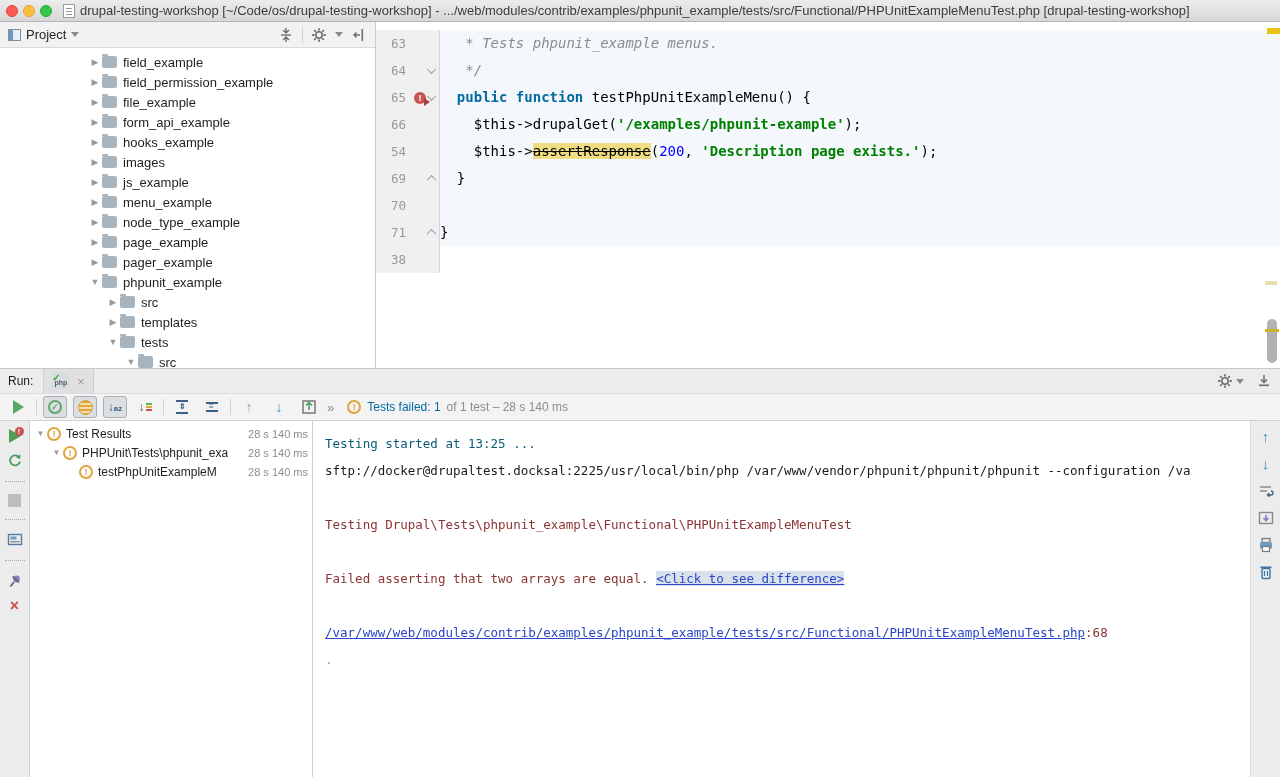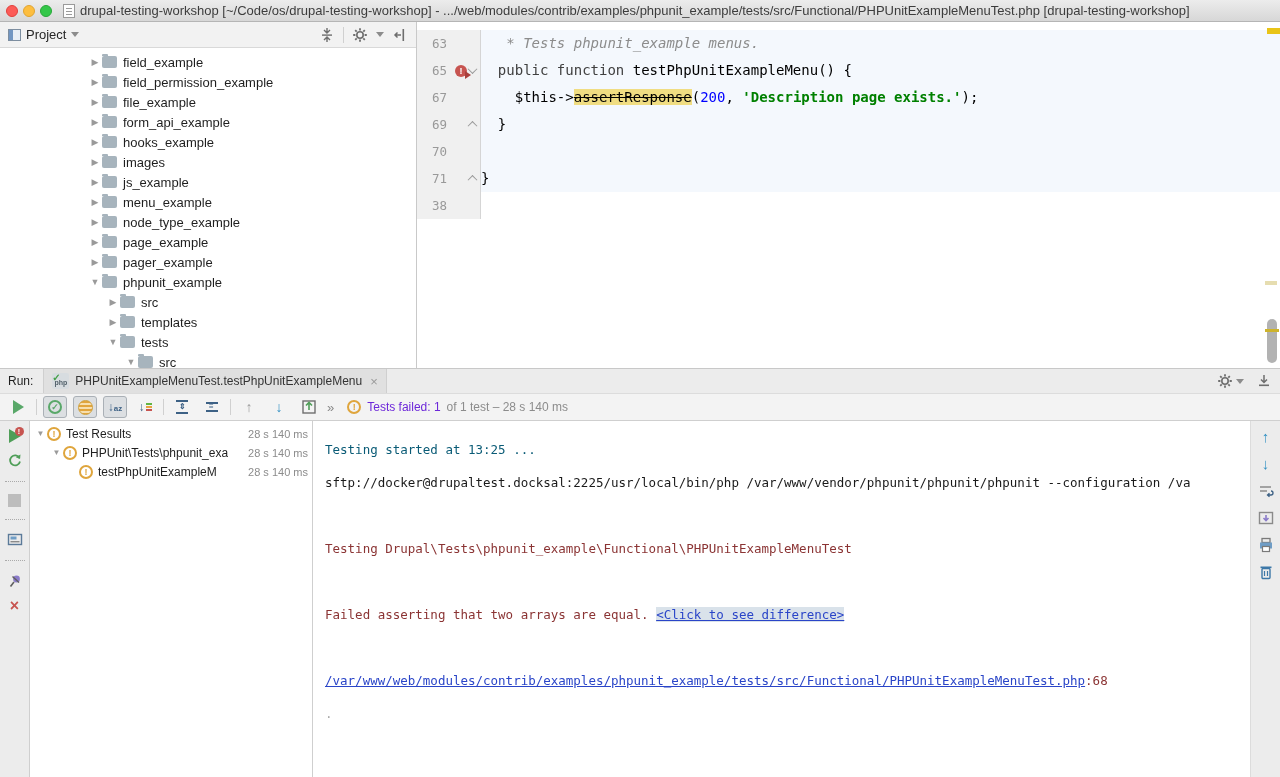--- a/index.html
+++ b/index.html
@@ -14,21 +14,21 @@
   .tl.r { background:#fc5b57; border:1px solid #e2403c; }
   .tl.y { background:#fdbe3f; border:1px solid #e0a431; }
   .tl.g { background:#34c749; border:1px solid #27a838; }
   .docico { width:12px; height:14px; background:#fdfdfd; border:1px solid #9a9a9a; margin-left:6px; position:relative; }
   .docico:before { content:""; position:absolute; left:2px; top:3px; width:6px; height:1px; background:#9a9a9a;
     box-shadow:0 3px 0 #9a9a9a, 0 6px 0 #9a9a9a; }
   .wtitle { font-size:13px; color:#3c3c3c; white-space:nowrap; overflow:hidden; }
 
   
   .workspace { height:346px; display:flex; }
-  .project { width:417px; border-right:1px solid #c9c9c9; display:flex; flex-direction:column; background:#fff; }
+  .project { width:376px; border-right:1px solid #c9c9c9; display:flex; flex-direction:column; background:#fff; }
   .p-head { height:26px; background:#f2f2f2; border-bottom:1px solid #d9d9d9; display:flex; align-items:center;
     padding:0 8px; font-size:13px; color:#262626; gap:5px; }
   .p-winico { width:13px; height:12px; border:1px solid #7d8ea0; background:#e8eef5; position:relative; }
   .p-winico:before { content:""; position:absolute; left:0; top:0; width:4px; height:10px; background:#7296c2; }
   .caret-dn { width:0; height:0; border-left:4px solid transparent; border-right:4px solid transparent; border-top:5px solid #8c8c8c; }
   .ph-icons { margin-left:auto; display:flex; align-items:center; gap:8px; }
   .vdiv { width:1px; height:16px; background:#d0d0d0; }
   .tree { flex:1; overflow:hidden; padding-top:4px; }
   .trow { height:20px; display:flex; align-items:center; font-size:13px; color:#1f1f1f; white-space:nowrap; }
   .tarr { width:14px; font-size:9px; color:#9a9a9a; text-align:center; flex:none; }
@@ -38,21 +38,21 @@
   .editor { flex:1; position:relative; background:#fff; font-size:14px; padding-top:8px; }
   .erow { display:flex; height:27px; line-height:27px; }
   .gut { width:64px; flex:none; background:#f0f0f0; border-right:1px solid #d5d5d5; display:flex; align-items:center; }
   .lnum { width:30px; text-align:right; color:#999; font-size:12.5px; font-family:"DejaVu Sans Mono", monospace; flex:none; }
   .gicons { flex:1; display:flex; align-items:center; justify-content:flex-end; padding-right:4px; gap:2px; position:relative; }
   .code { flex:1; white-space:pre; font-family:"DejaVu Sans Mono", monospace; color:#000; overflow:hidden; }
   .erow.bgblue .code { background:#f4f8fd; }
   .erow.hl { background:#fdf6dd; }
   .erow.hl .gut { background:#fbf2cd; }
   .tok-comment { color:#8c8c8c; font-style:italic; }
-  .tok-keyword { color:#404040; font-weight:normal; }
+  .tok-keyword { color:#0369a1; font-weight:bold; }
   .tok-string { color:#008000; font-weight:bold; }
   .tok-number { color:#0000ff; }
   .tok-deprecated { background:#f0dd82; text-decoration:line-through; }
   .foldchev { width:7px; height:7px; border-right:1.5px solid #9a9a9a; border-bottom:1.5px solid #9a9a9a; display:inline-block; }
   .foldchev.down { transform:rotate(45deg) translate(-1px,-1px); }
   .foldchev.up { transform:rotate(-135deg) translate(-1px,-1px); }
   .failmark { width:12px; height:12px; border-radius:50%; background:#c75450; color:#fff; font-size:9px; font-weight:bold;
     text-align:center; line-height:12px; position:relative; flex:none; }
   .failmark:after { content:""; position:absolute; right:-4px; bottom:-2px; width:0; height:0;
     border-left:6px solid #a93f3c; border-top:4px solid transparent; border-bottom:4px solid transparent; }
@@ -85,41 +85,41 @@
   .sortbars { display:inline-flex; flex-direction:column; gap:1px; margin-left:1px; }
   .sortbars i { width:6px; height:2px; display:block; }
   .arrico { font-size:14px; font-weight:bold; }
   .expico { position:relative; width:12px; height:14px; }
   .expico:before, .expico:after { content:""; position:absolute; left:0; width:12px; height:2px; background:#3d6185; }
   .expico:before { top:0; } .expico:after { bottom:0; }
   .expico .mid { position:absolute; top:3px; left:3px; font-size:8px; color:#3d6185; font-weight:bold; line-height:8px; }
   .chevs { color:#888; font-size:13px; letter-spacing:-1px; }
   .warncirc { width:14px; height:14px; border:2px solid #dfa53c; border-radius:50%; color:#dfa53c; font-size:9px;
     font-weight:bold; text-align:center; line-height:10px; flex:none; }
-  .failtxt { color:#6d28d9;text-align:right; }
+  .failtxt { color:#0369a1;text-align:right; }
   .resttxt { color:#8c8c8c; }
 
   .rbody { flex:1; display:flex; min-height:0; }
   .lstrip { width:30px; background:#ececec; border-right:1px solid #cfcfcf; display:flex; flex-direction:column;
     align-items:center; padding-top:8px; gap:10px; }
   .dotsep { width:20px; border-top:1px dotted #aaa; margin:2px 0; }
   .rerunfail { width:0; height:0; border-left:12px solid #4f9e58; border-top:7px solid transparent; border-bottom:7px solid transparent; position:relative; }
   .rerunfail i { position:absolute; left:-6px; top:-9px; width:9px; height:9px; background:#c75450; border-radius:50%;
     color:#fff; font-size:7px; font-weight:bold; font-style:normal; text-align:center; line-height:9px; }
   .stopsq { width:13px; height:13px; background:#bdbdbd; }
   .closex { color:#c75450; font-size:16px; font-weight:bold; line-height:14px; }
 
   .ttree { width:283px; border-right:1px solid #cfcfcf; background:#fff; padding-top:3px; font-size:12px; overflow:hidden; }
   .ttrow { height:19px; display:flex; align-items:center; white-space:nowrap; color:#1f1f1f; padding-right:4px; }
   .ttrow .tarr { width:13px; font-size:8px; }
   .ttime { margin-left:auto; color:#8c8c8c; font-size:11px; flex:none; padding-left:4px; }
   .ttlabel { overflow:hidden; text-overflow:clip; }
 
   .console { flex:1; background:#fff; padding:9px 0 0 12px; font-size:12.5px; line-height:27px; overflow:hidden; }
-  .cline { white-space:pre; height:27px; overflow:hidden;margin-top:6px; }
+  .cline { white-space:pre; height:27px; overflow:hidden; }
   .c-sys { color:#0a5b76; }
   .c-out { color:#1a1a1a; }
   .c-err { color:#8b3434; }
   .c-link { color:#2a45c8; text-decoration:underline; }
   .c-linkhl { color:#2a45c8; text-decoration:underline; background:#d9e2ea; }
   .c-dim { color:#aaa; }
 
   .rstrip { width:30px; background:#ececec; border-left:1px solid #dcdcdc; display:flex; flex-direction:column;
     align-items:center; padding-top:8px; gap:11px; }
   .bluearr { color:#3592c4; font-size:15px; font-weight:bold; line-height:16px; }
@@ -250,31 +250,47 @@
     <div id="elines">
         <div class="erow bgblue">
           <div class="gut">
             <span class="lnum">63</span>
             <span class="gicons"></span>
           </div>
           <div class="code"><span class="tok-comment">   * Tests phpunit_example menus.</span></div>
         </div>
         <div class="erow bgblue">
           <div class="gut">
+            <span class="lnum">64</span>
+            <span class="gicons">
+              <span class="foldchev down"></span>
+            </span>
+          </div>
+          <div class="code"><span class="tok-comment">   */</span></div>
+        </div>
+        <div class="erow bgblue">
+          <div class="gut">
             <span class="lnum">65</span>
             <span class="gicons">
               <span class="failmark">!</span>
               <span class="foldchev down"></span>
             </span>
           </div>
           <div class="code"><span>  </span><span class="tok-keyword">public function</span><span> testPhpUnitExampleMenu() {</span></div>
         </div>
         <div class="erow bgblue">
           <div class="gut">
-            <span class="lnum">67</span>
+            <span class="lnum">66</span>
+            <span class="gicons"></span>
+          </div>
+          <div class="code"><span>    $this-&gt;drupalGet(</span><span class="tok-string">'/examples/phpunit-example'</span><span>);</span></div>
+        </div>
+        <div class="erow bgblue">
+          <div class="gut">
+            <span class="lnum">54</span>
             <span class="gicons"></span>
           </div>
           <div class="code"><span>    $this-&gt;</span><span class="tok-deprecated">assertResponse</span><span>(</span><span class="tok-number">200</span><span>, </span><span class="tok-string">'Description page exists.'</span><span>);</span></div>
         </div>
         <div class="erow bgblue">
           <div class="gut">
             <span class="lnum">69</span>
             <span class="gicons">
               <span class="foldchev up"></span>
             </span>
@@ -310,21 +326,20 @@
     <span class="sb-thumb"></span>
     <span class="sb-yline"></span>
   </section>
 </div>
 
 <section class="runpanel">
   <div class="rtabs">
     <span class="runlbl">Run:</span>
     <div class="rtab">
       <span class="phpico">php</span>
-      <span>PHPUnitExampleMenuTest.testPhpUnitExampleMenu</span>
       <span class="tclose">×</span>
     </div>
     <span class="rt-right">
       <span style="display:flex;align-items:center;gap:3px;">
         <svg class="sico" viewBox="0 0 16 16">
           <circle cx="8" cy="8" r="3.2" fill="none" stroke="#6e6e6e" stroke-width="1.6"></circle>
           <g stroke="#6e6e6e" stroke-width="1.8">
             <path d="M8 1.2 V3.4 M8 12.6 V14.8 M1.2 8 H3.4 M12.6 8 H14.8 M3.2 3.2 L4.7 4.7 M11.3 11.3 L12.8 12.8 M12.8 3.2 L11.3 4.7 M4.7 11.3 L3.2 12.8"></path>
           </g>
         </svg>

